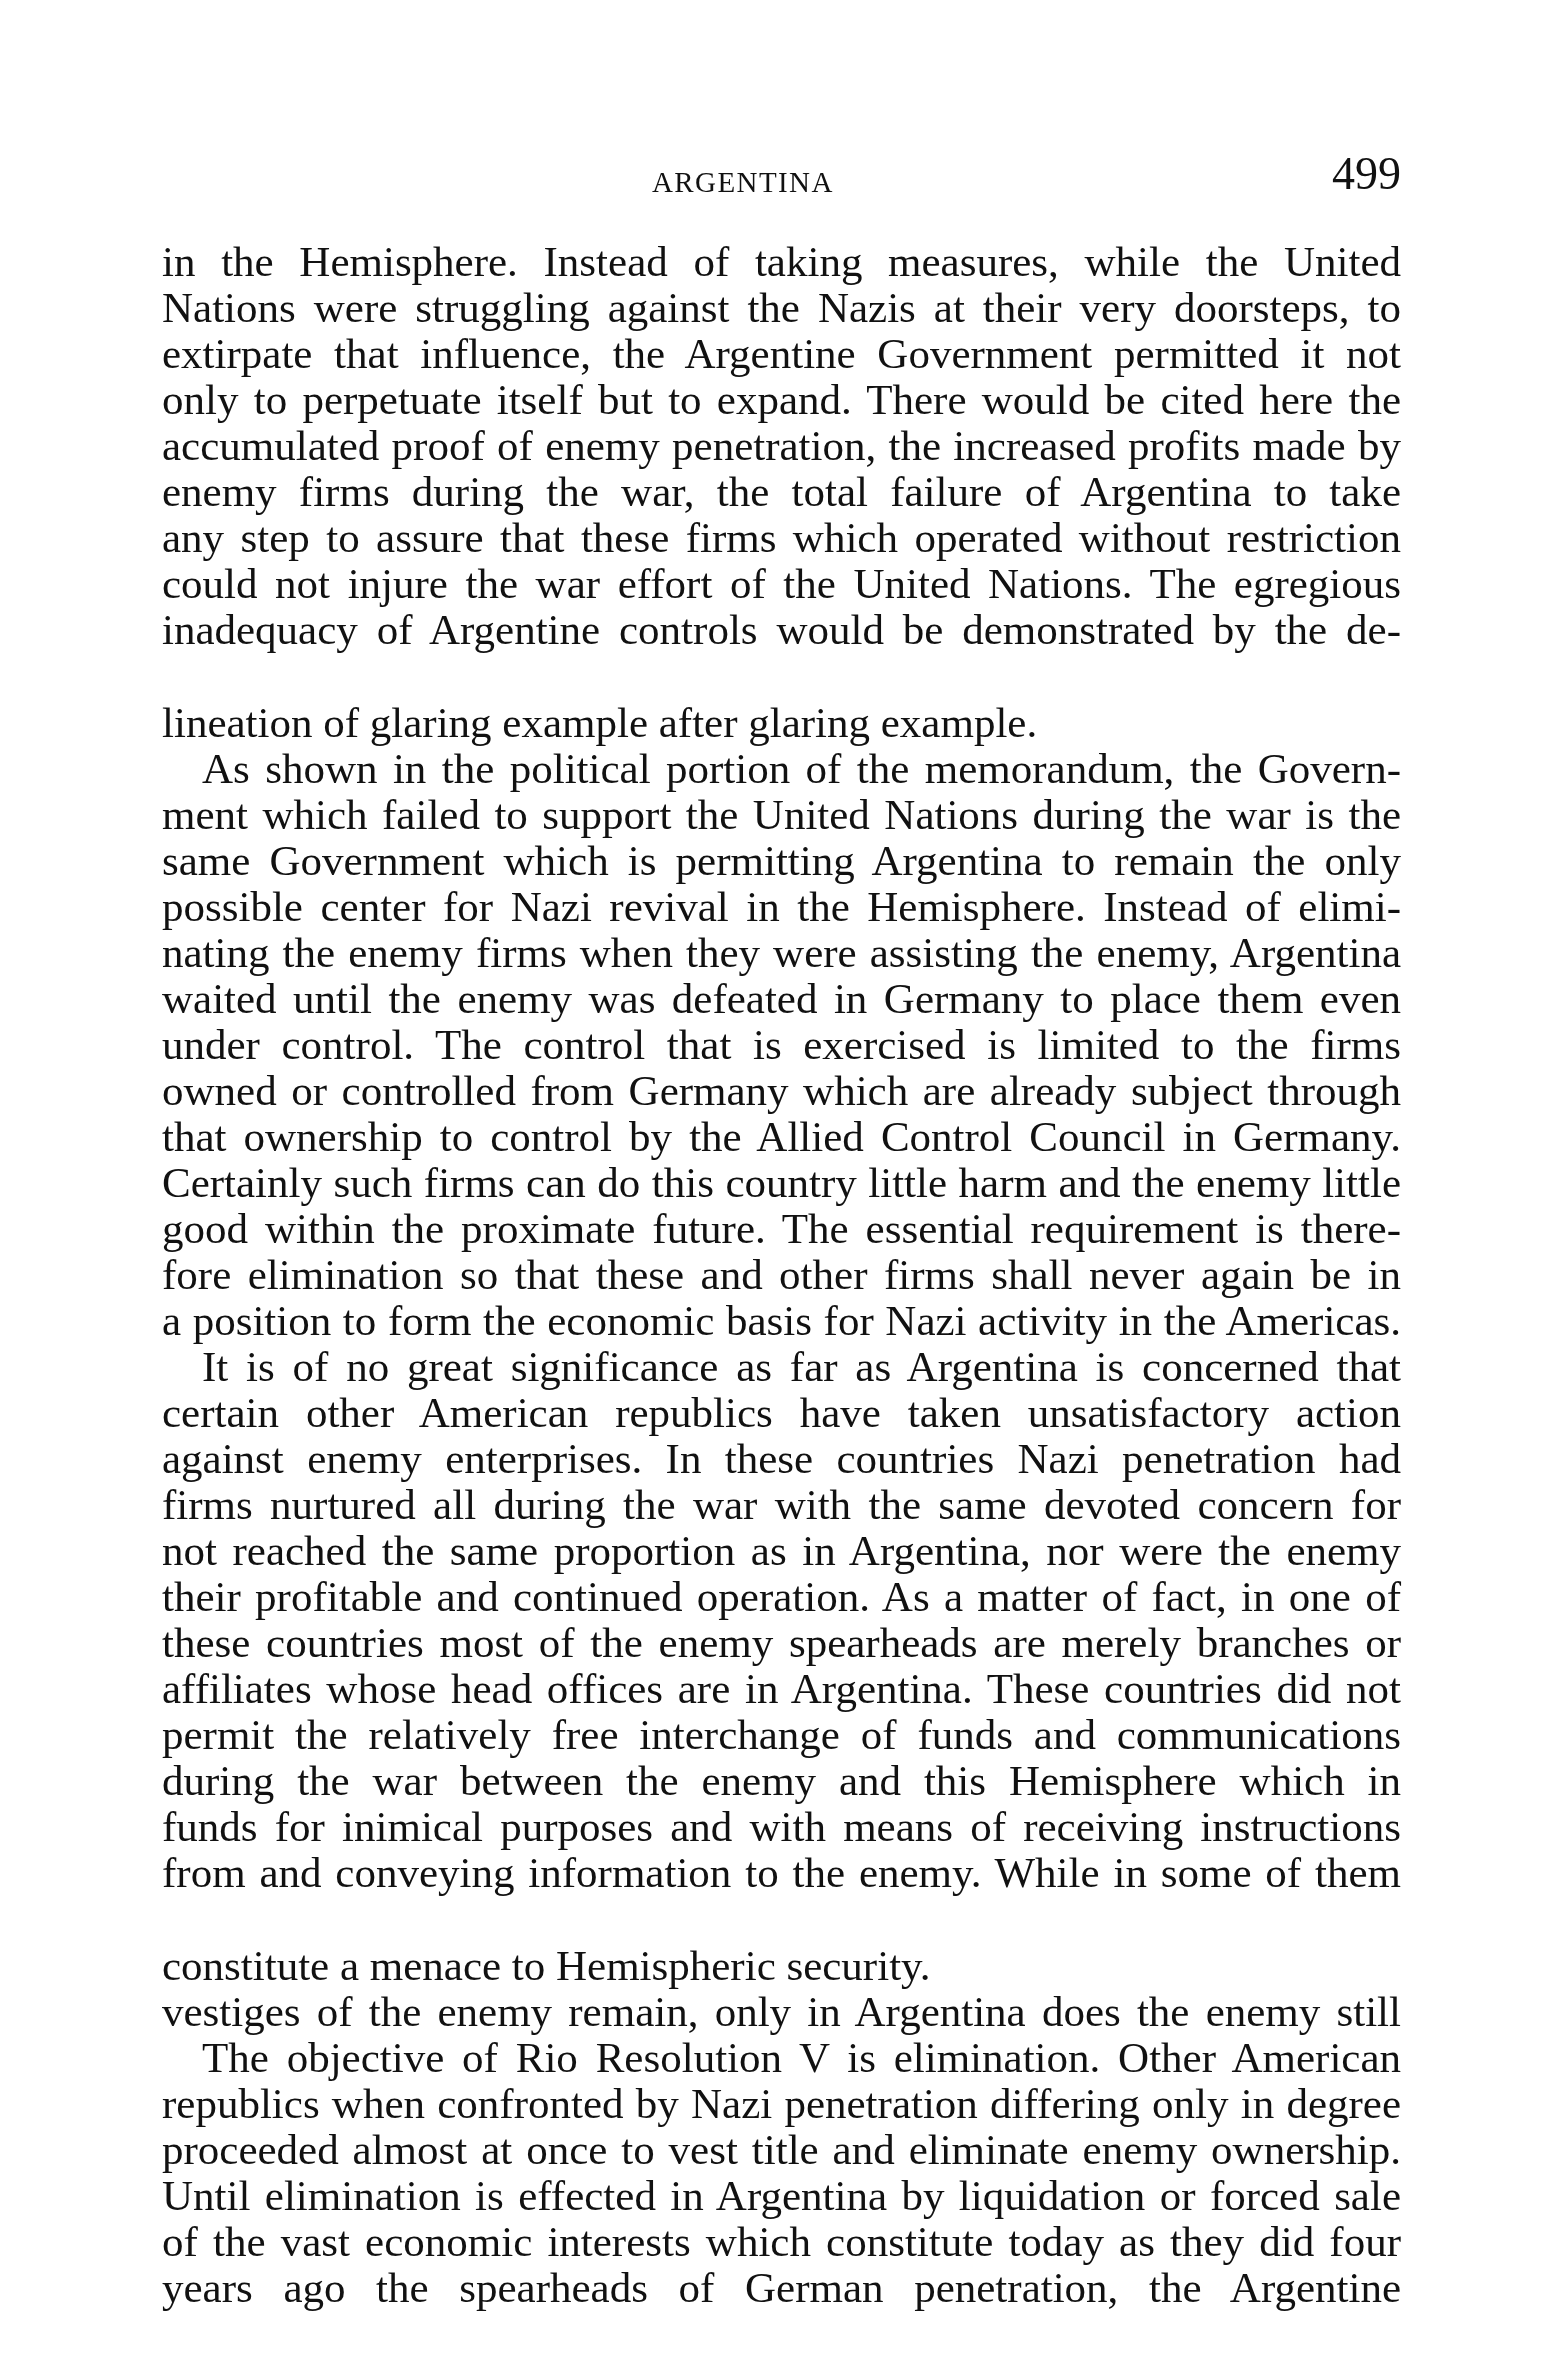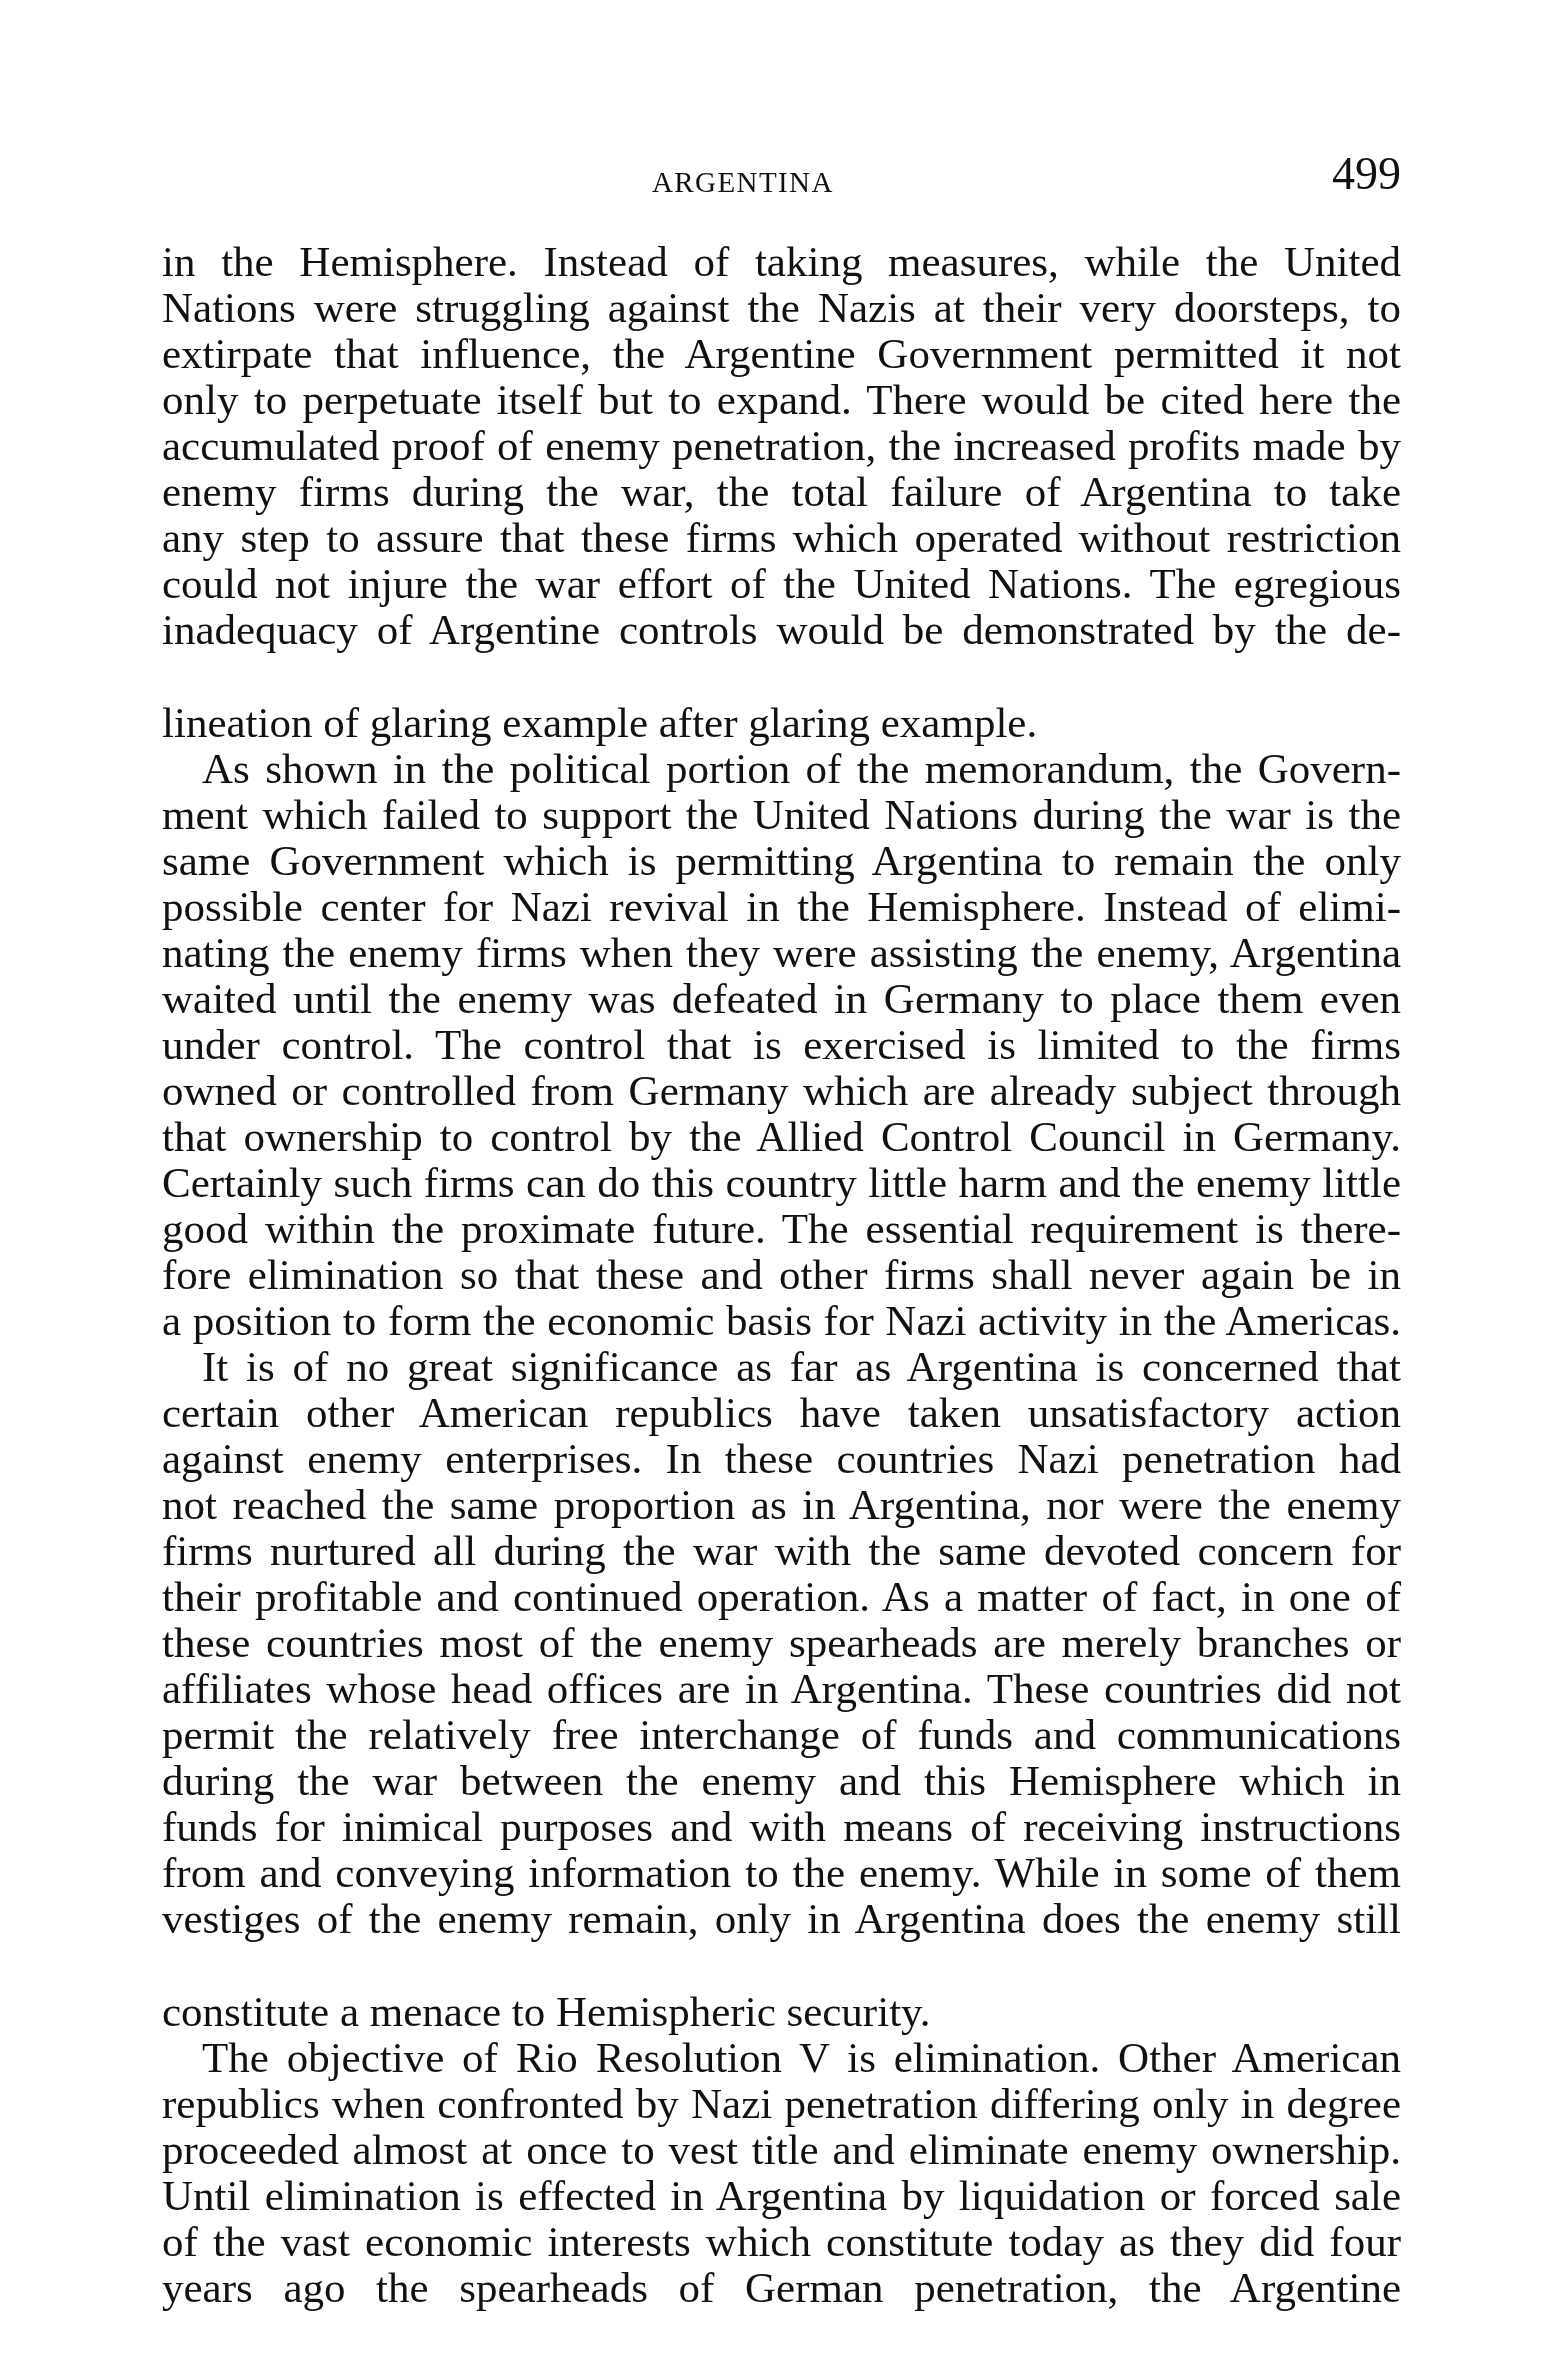--- a/index.html
+++ b/index.html
@@ -109,31 +109,31 @@
       <span class="line">Certainly such firms can do this country little harm and the enemy little</span>
       <span class="line">good within the proximate future.  The essential requirement is there-</span>
       <span class="line">fore elimination so that these and other firms shall never again be in</span>
       <span class="line">a position to form the economic basis for Nazi activity in the Americas.</span>
     </div>
 
     <div class="paragraph">
       <span class="line indent">It is of no great significance as far as Argentina is concerned that</span>
       <span class="line">certain other American republics have taken unsatisfactory action</span>
       <span class="line">against enemy enterprises.  In these countries Nazi penetration had</span>
+      <span class="line">firms nurtured all during the war with the same devoted concern for</span>
       <span class="line">not reached the same proportion as in Argentina, nor were the enemy</span>
-      <span class="line">firms nurtured all during the war with the same devoted concern for</span>
       <span class="line">their profitable and continued operation.  As a matter of fact, in one of</span>
       <span class="line">these countries most of the enemy spearheads are merely branches or</span>
       <span class="line">affiliates whose head offices are in Argentina.  These countries did not</span>
       <span class="line">permit the relatively free interchange of funds and communications</span>
       <span class="line">during the war between the enemy and this Hemisphere which in</span>
       <span class="line">funds for inimical purposes and with means of receiving instructions</span>
       <span class="line">from and conveying information to the enemy.  While in some of them</span>
+      <span class="line last">constitute a menace to Hemispheric security.</span>
       <span class="line">vestiges of the enemy remain, only in Argentina does the enemy still</span>
-      <span class="line last">constitute a menace to Hemispheric security.</span>
     </div>
 
     <div class="paragraph">
       <span class="line indent">The objective of Rio Resolution V is elimination.  Other American</span>
       <span class="line">republics when confronted by Nazi penetration differing only in degree</span>
       <span class="line">proceeded almost at once to vest title and eliminate enemy ownership.</span>
       <span class="line">Until elimination is effected in Argentina by liquidation or forced sale</span>
       <span class="line">of the vast economic interests which constitute today as they did four</span>
       <span class="line">years ago the spearheads of German penetration, the Argentine</span>
     </div>

